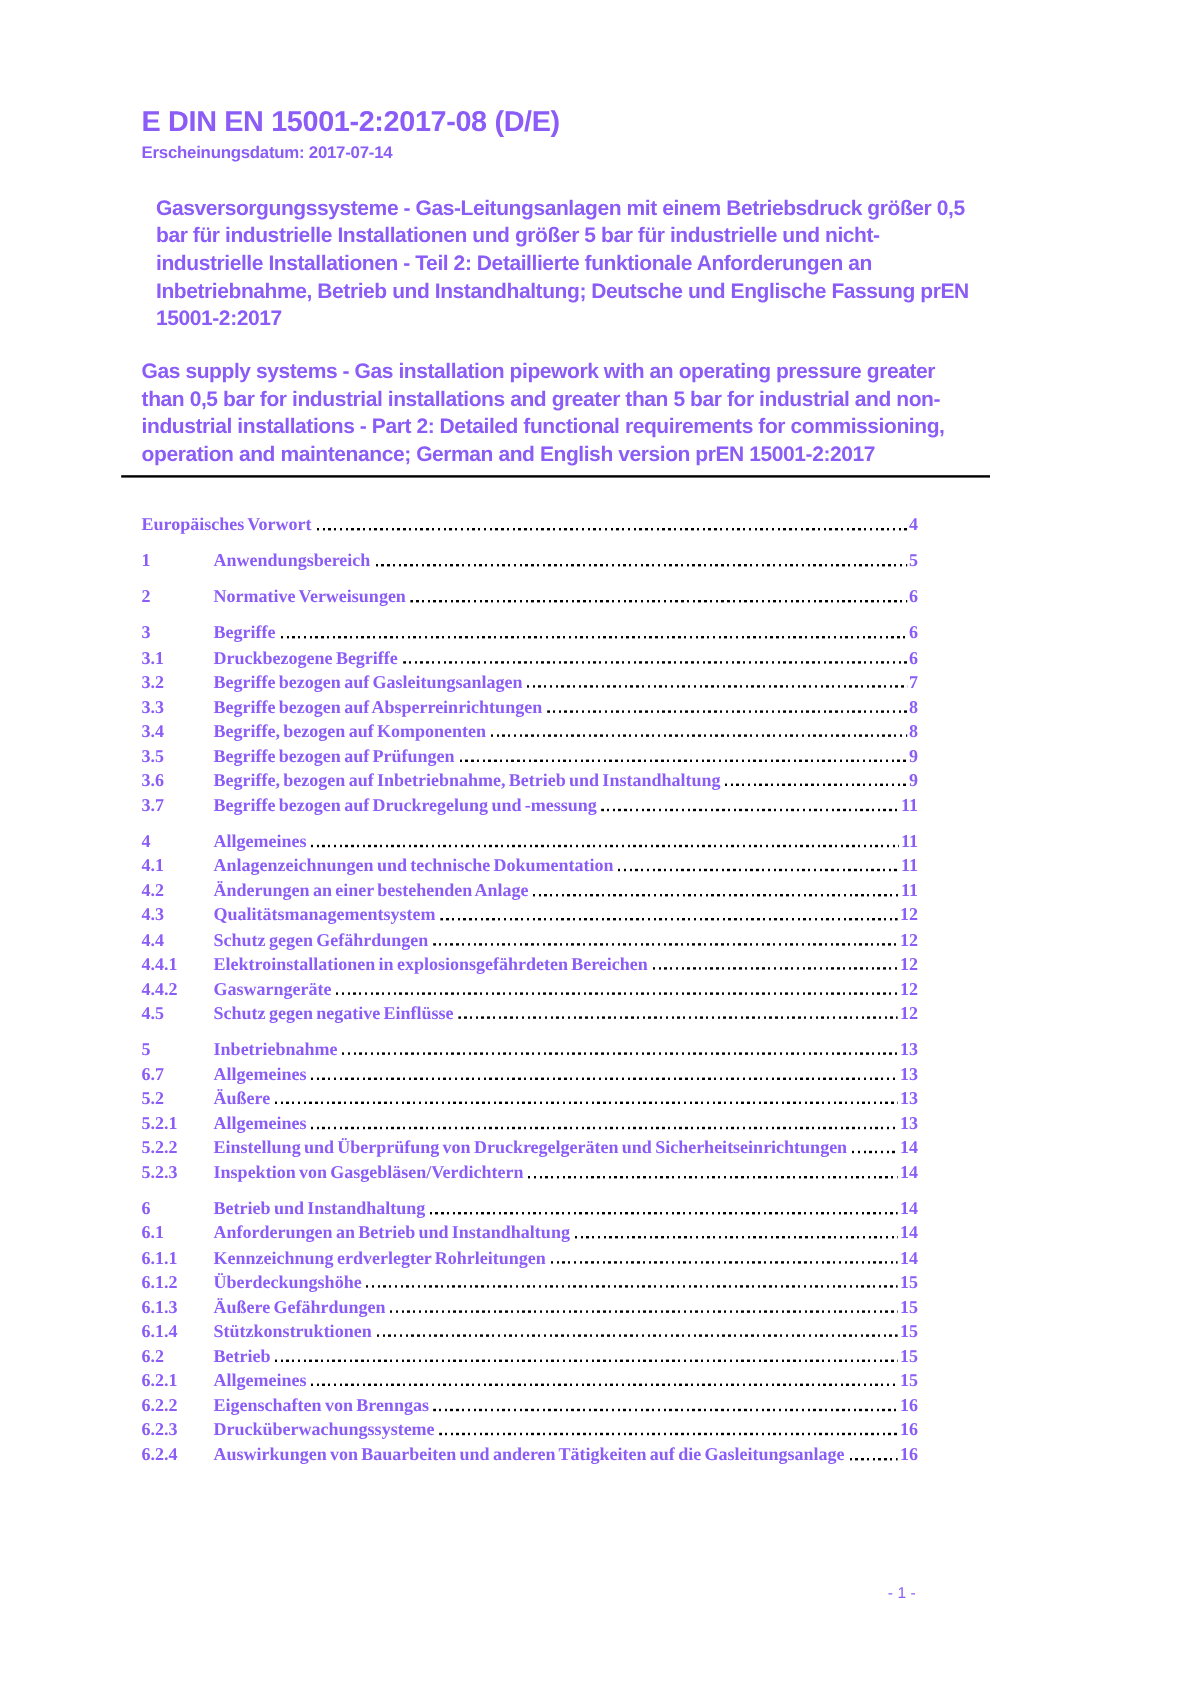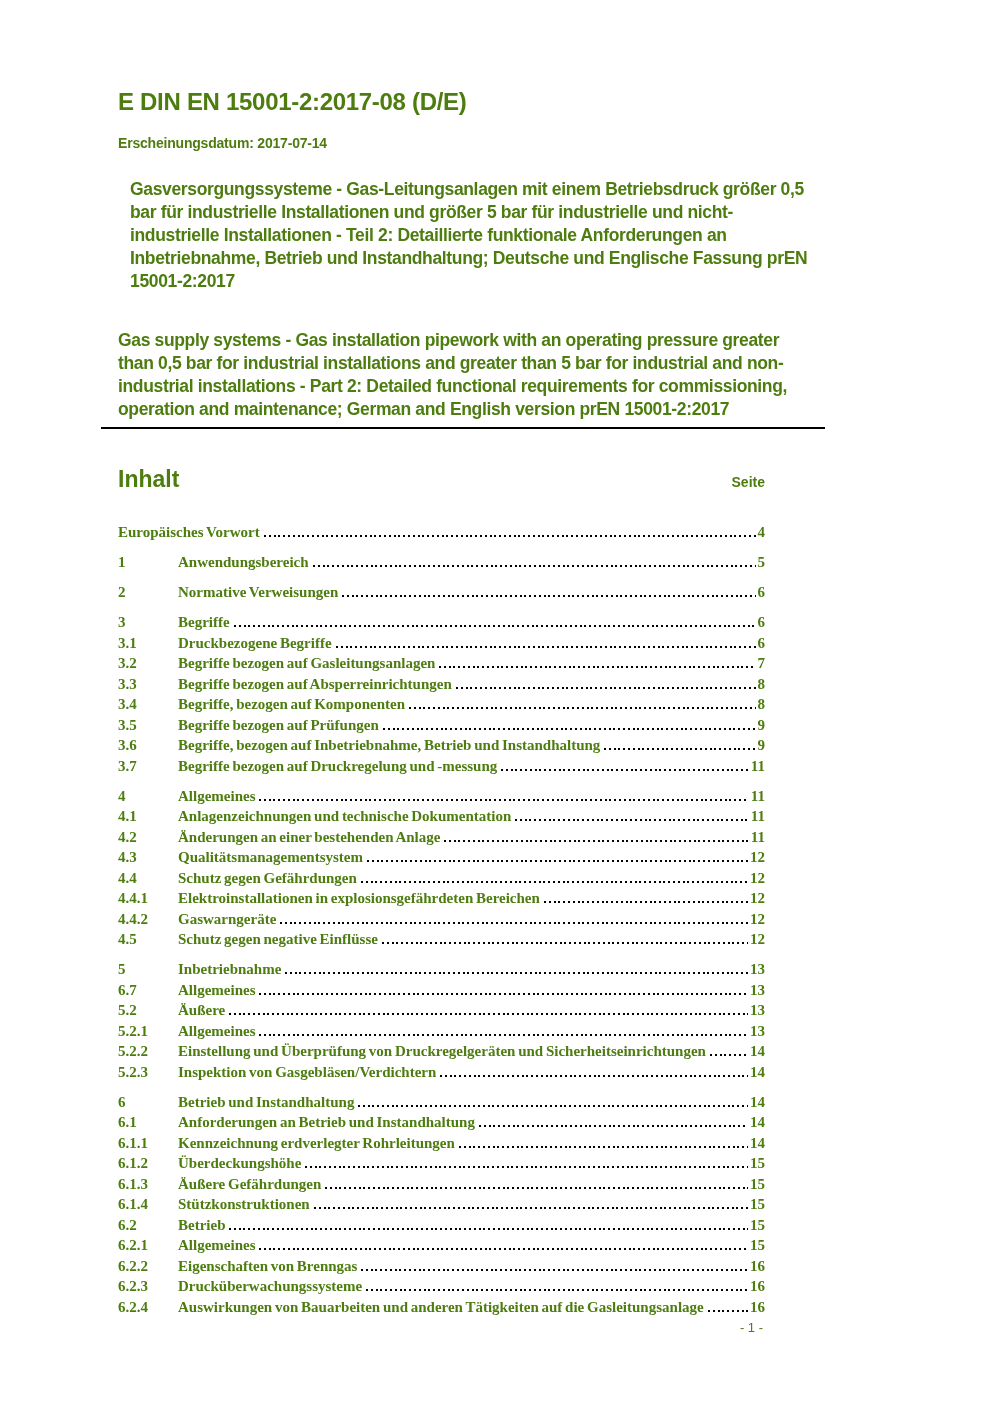--- a/index.html
+++ b/index.html
@@ -1,45 +1,45 @@
 <!DOCTYPE html>
 <html><head>
 <meta charset="utf-8">
 <style>
   html, body { margin: 0; padding: 0; background: #ffffff; }
   .page {
     position: relative;
     width: 825px;
     height: 1403px;
     background: #ffffff;
-    color: #4d7c0f;
+    color: #8b5cf6;
     box-sizing: border-box;
     padding: 88px 60px 0 118px;
     overflow: hidden;
     font-family: "Liberation Sans", sans-serif;
   }
   .doc-title {
     margin: 0;
     font: 700 24px/28px "Liberation Sans", sans-serif;
     letter-spacing: -0.3px;
     white-space: nowrap;
   }
   .pub-date {
-    margin-top: 19px;
+    margin-top: 3px;
     font: 700 14px/17px "Liberation Sans", sans-serif;
     letter-spacing: -0.2px;
   }
   .para {
     margin: 0;
     font: 700 17.5px/23px "Liberation Sans", sans-serif;
     letter-spacing: -0.35px;
     white-space: pre;
   }
   .para-german { margin-top: 26px; margin-left: 12px; }
-  .para-english { margin-top: 36px; }
+  .para-english { margin-top: 21px; }
   .divider {
     border: none;
     border-top: 2px solid #000;
     margin: 6px 0 0 -17px;
     width: 832px;
     height: 0;
   }
   .toc-head {
     display: flex;
     justify-content: space-between;
@@ -91,24 +91,20 @@
 industrielle Installationen - Teil 2: Detaillierte funktionale Anforderungen an
 Inbetriebnahme, Betrieb und Instandhaltung; Deutsche und Englische Fassung prEN
 15001-2:2017</p>
   <p class="para para-english">Gas supply systems - Gas installation pipework with an operating pressure greater
 than 0,5 bar for industrial installations and greater than 5 bar for industrial and non-
 industrial installations - Part 2: Detailed functional requirements for commissioning,
 operation and maintenance; German and English version prEN 15001-2:2017</p>
 
   <hr class="divider">
 
-  <div class="toc-head">
-    <h2 class="toc-heading">Inhalt</h2>
-    <span class="seite-label">Seite</span>
-  </div>
 
   <div class="toc">
 
   <div class="toc-row">
 
       <span class="toc-title">Europäisches Vorwort</span>
       <span class="toc-leader"></span>
       <span class="toc-page">4</span>
     </div>
       <div class="toc-row gap">

